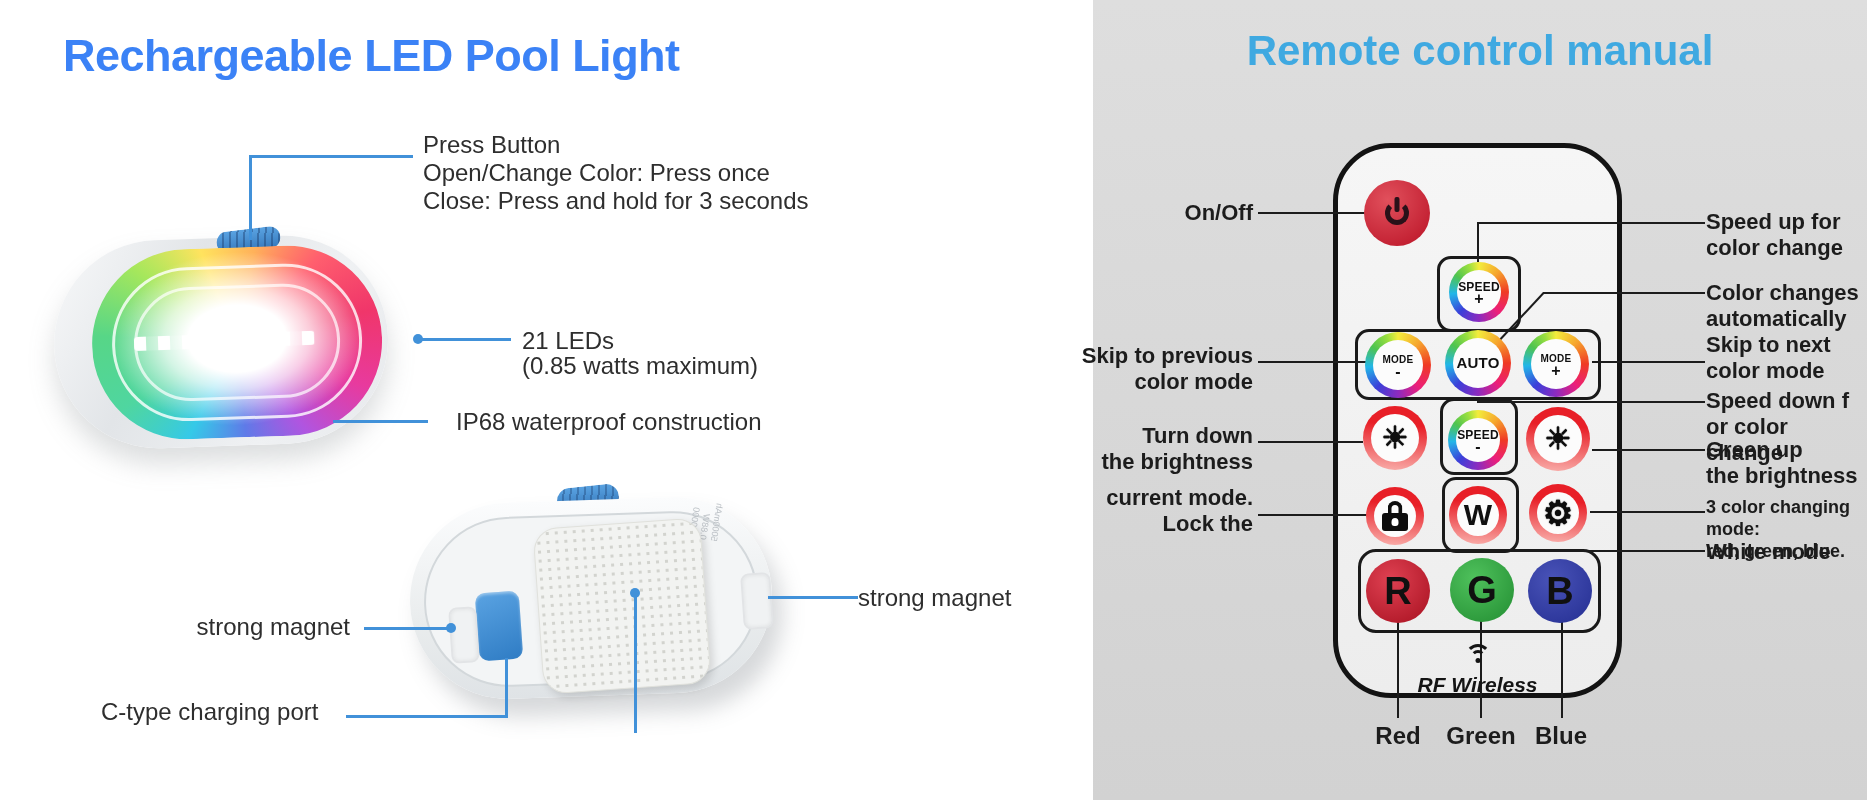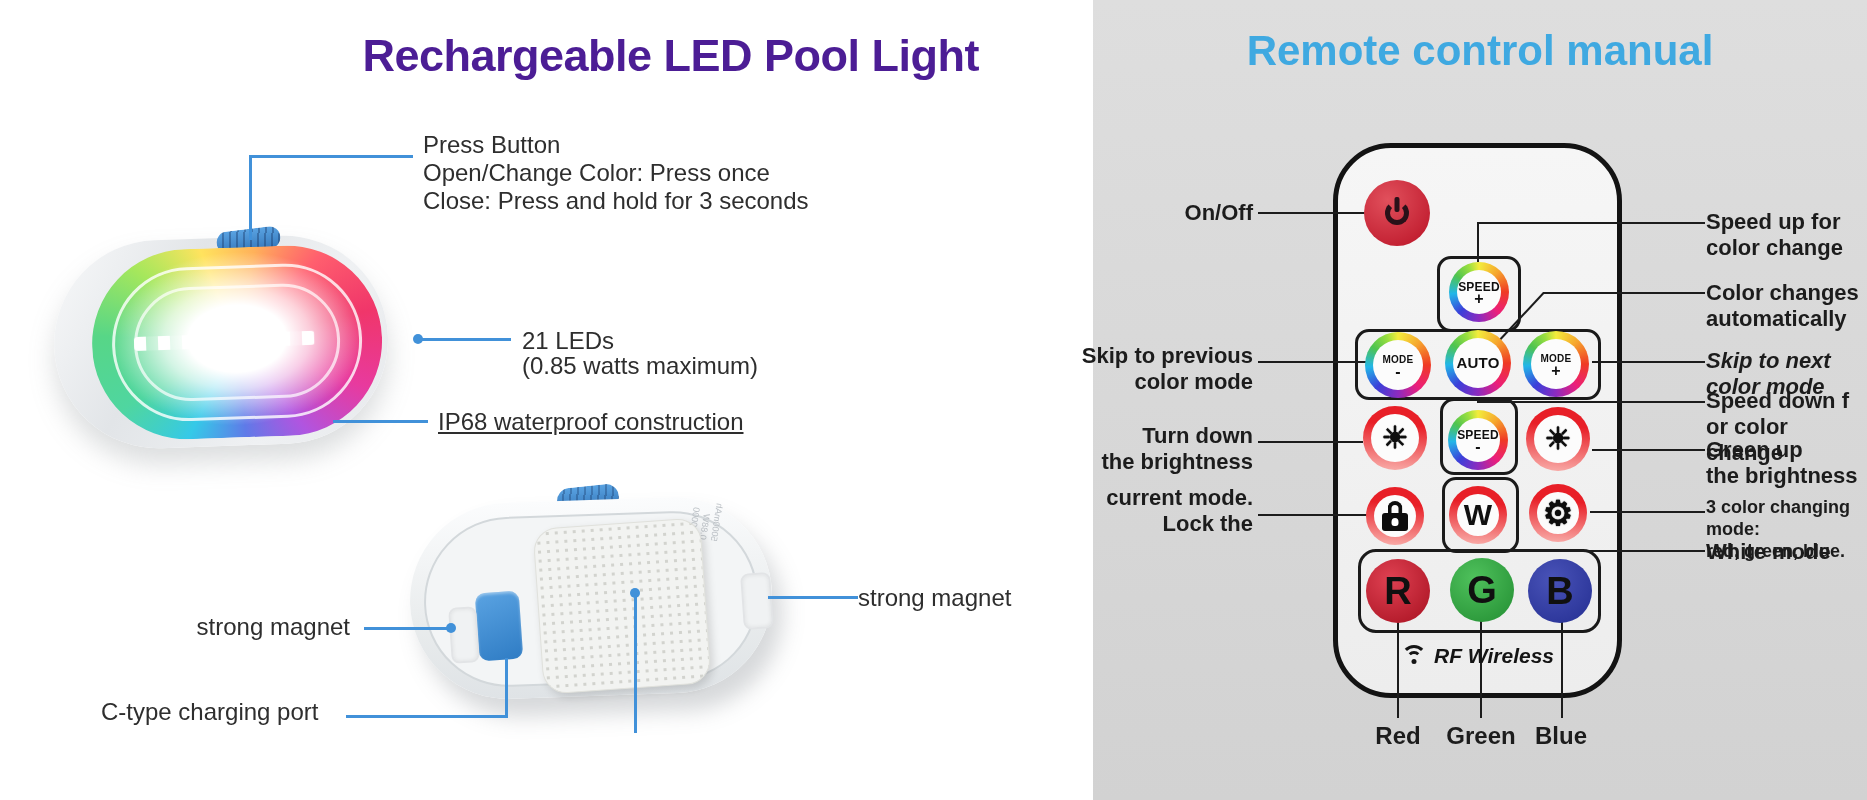--- a/index.html
+++ b/index.html
@@ -1,20 +1,20 @@
 <!DOCTYPE html>
 <html><head>
 <meta charset="utf-8">
 <style>
   html,body{margin:0;padding:0;background:#fff;}
   #canvas{position:relative;width:1867px;height:800px;background:#ffffff;overflow:hidden;
           font-family:"Liberation Sans",sans-serif;}
   .abs{position:absolute;}
   
-  .ltitle{position:absolute;font-size:45px;font-weight:700;color:#4c1d95;text-align:right;letter-spacing:-.5px;}
+  .ltitle{position:absolute;font-size:45px;font-weight:700;color:#3b82f6;text-align:left;letter-spacing:-.5px;}
   .rtitle{position:absolute;font-size:42px;font-weight:700;color:#3fa9e1;text-align:center;}
   .lbl{position:absolute;color:#2e2e2e;font-size:24px;line-height:28px;}
   .lbl.tight{line-height:25px;}
   .lbl.right{text-align:right;}
   .rlbl{position:absolute;font-weight:700;color:#1c1c1c;font-size:22px;line-height:26px;}
   .rlbl.right{text-align:right;}
   .rlbl.small{font-size:18px;line-height:22px;}
   .blabel{position:absolute;font-weight:700;color:#1c1c1c;font-size:24px;text-align:center;}
   
   .ln{position:absolute;background:#1c1c1c;height:2px;}
@@ -43,21 +43,21 @@
   .sun{font-size:30px;line-height:1;color:#0d0d0d;text-shadow:0 0 1px #0d0d0d;}
   .gearg{font-size:34px;line-height:1;color:#0d0d0d;text-shadow:0 0 1.2px #0d0d0d;}
   .lock{position:relative;width:26px;height:30px;}
   .lock::before{content:"";position:absolute;top:0;left:50%;transform:translateX(-50%);width:15px;height:13px;
                 border:4px solid #0d0d0d;border-bottom:none;border-radius:9px 9px 0 0;box-sizing:border-box;}
   .lock::after{content:"";position:absolute;bottom:0;left:0;width:26px;height:18px;background:#0d0d0d;border-radius:3px;}
   .lock .kh{position:absolute;bottom:5px;left:50%;transform:translateX(-50%);width:7px;height:8px;background:#fff;
             border-radius:50% 50% 40% 40%;z-index:1;}
   .wltr{font-size:30px;font-weight:700;color:#101010;line-height:1;}
   .rgbltr{font-size:38px;}
-  .rf{position:absolute;left:1333px;top:644px;width:289px;display:flex;align-items:center;justify-content:center;gap:7px;}
+  .rf{position:absolute;left:1333px;top:644px;width:289px;display:flex;align-items:center;justify-content:center;gap:7px;flex-direction:column;}
   .rf .txt{font-size:21px;font-weight:700;font-style:italic;color:#141414;}
   .wifi{position:relative;width:26px;height:22px;}
   .wifi .w1,.wifi .w2{position:absolute;left:50%;box-sizing:border-box;border:3px solid transparent;
                       border-top-color:#141414;border-radius:50%;transform:translateX(-50%);}
   .wifi .w1{width:26px;height:26px;top:0;}
   .wifi .w2{width:15px;height:15px;top:6px;}
   .wifi .wd{position:absolute;left:50%;top:14px;transform:translateX(-50%);width:5px;height:5px;background:#141414;border-radius:50%;}
   
   .bp-print{position:absolute;font-size:9px;line-height:11px;color:#bcc1c6;transform:rotate(99deg) scaleX(-1);white-space:nowrap;}
 </style>
@@ -127,21 +127,21 @@
 
   <div class="lbl" style="left:423px;top:131px;">
     <div>Press Button</div>
     <div>Open/Change Color: Press once</div>
     <div>Close: Press and hold for 3 seconds</div>
   </div>
   <div class="lbl tight" style="left:522px;top:328px;">
     <div>21 LEDs</div>
     <div>(0.85 watts maximum)</div>
   </div>
-  <div class="lbl" style="left:438px;top:408px;text-decoration:underline;">IP68 waterproof construction</div>
+  <div class="lbl" style="left:456px;top:408px;">IP68 waterproof construction</div>
   <div class="lbl right" style="left:60px;top:613px;width:290px;">strong magnet</div>
   <div class="lbl" style="left:858px;top:584px;">strong magnet</div>
   <div class="lbl" style="left:101px;top:696px;line-height:31px;">
     <div>C-type charging port</div>
   </div>
 
   <div class="rtitle" style="left:1135px;top:27px;width:690px;">Remote control manual</div>
 
   <div class="remote-body"></div>
   <div class="grp" style="left:1437px;top:256px;width:84px;height:76px;"></div>
@@ -260,21 +260,21 @@
   </div>
 
   <div class="rlbl" style="left:1706px;top:209px;">
     <div>Speed up for</div>
       <div>color change</div>
   </div>
   <div class="rlbl" style="left:1706px;top:280px;">
     <div>Color changes</div>
       <div>automatically</div>
   </div>
-  <div class="rlbl" style="left:1706px;top:348px;font-style:italic;">
+  <div class="rlbl" style="left:1706px;top:332px;">
     <div>Skip to next</div>
       <div>color mode</div>
   </div>
   <div class="rlbl" style="left:1706px;top:388px;">
     <div>Speed down f</div>
       <div>or color change</div>
   </div>
   <div class="rlbl" style="left:1706px;top:437px;">
     <div>Green up</div>
       <div>the brightness</div>

